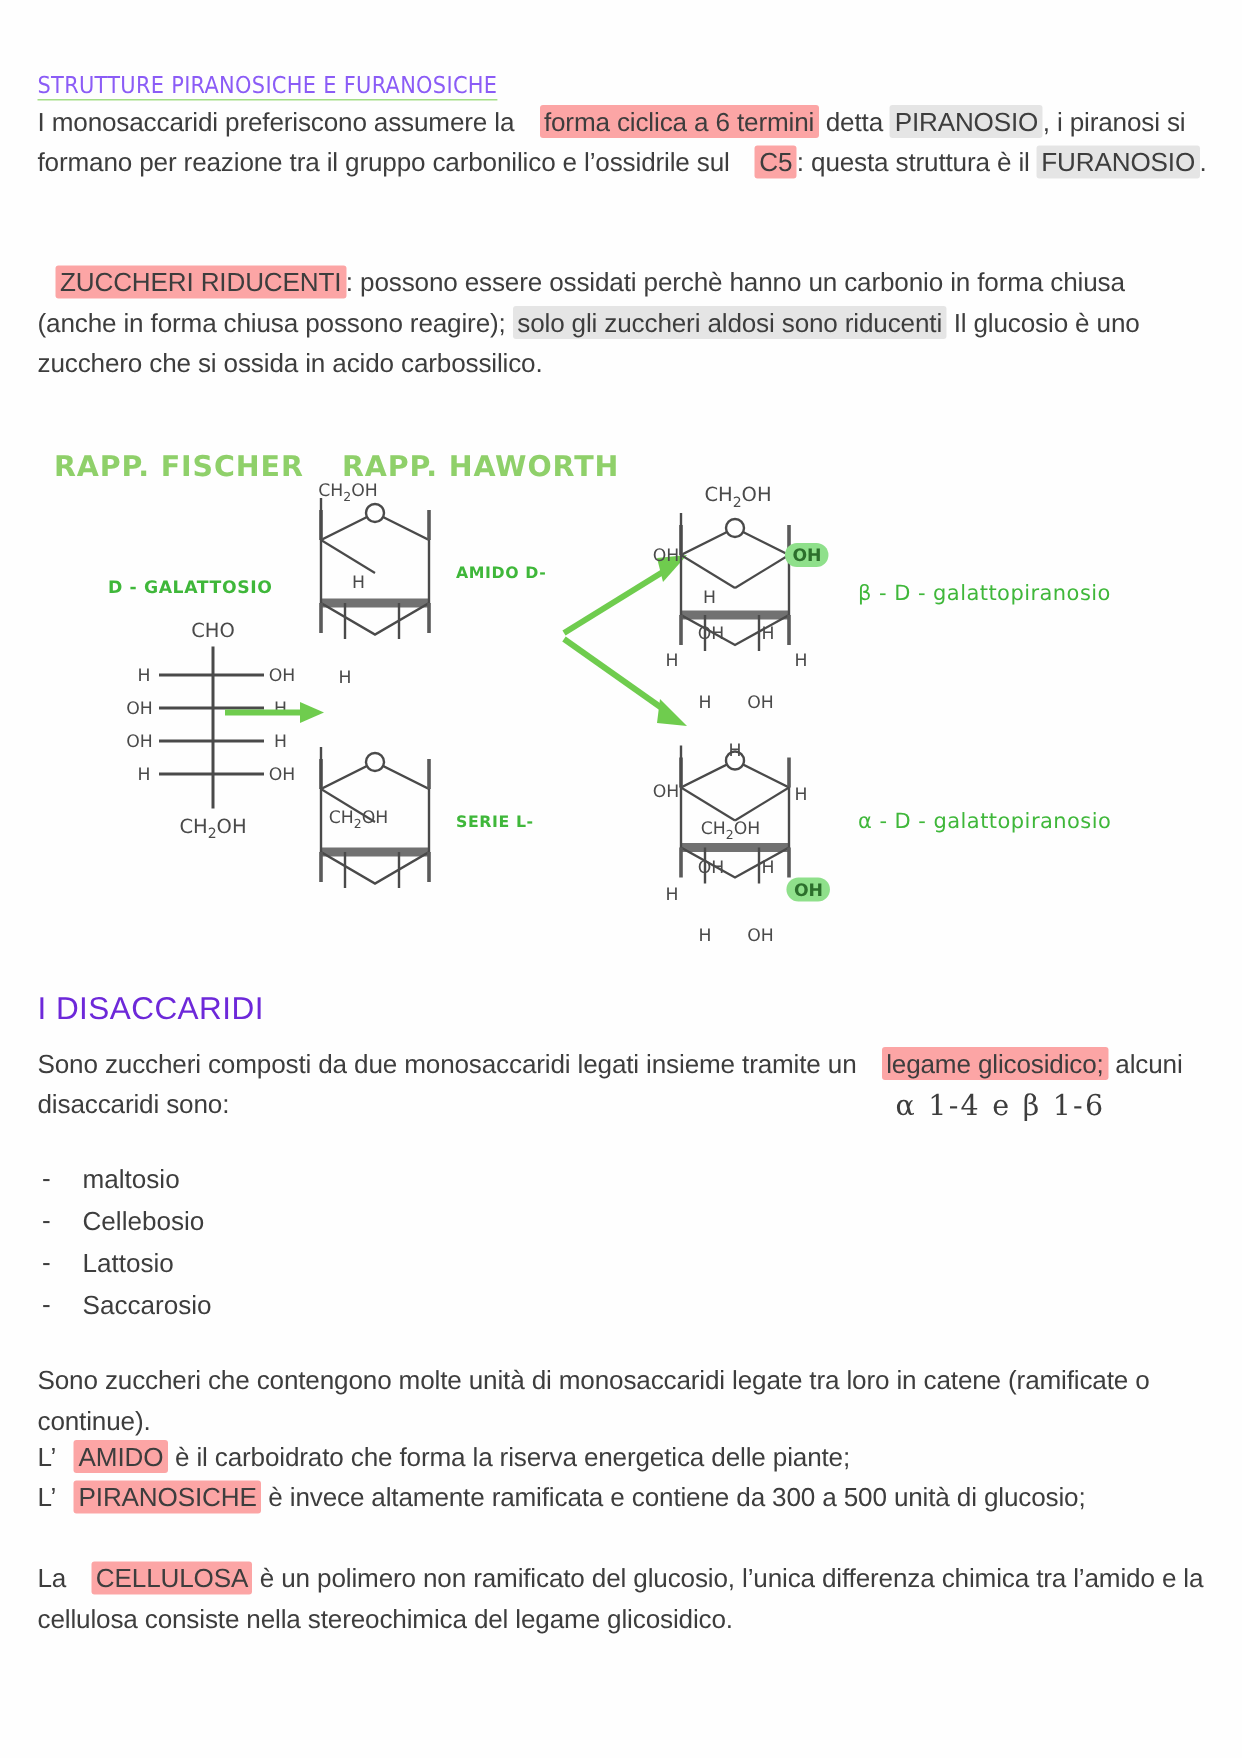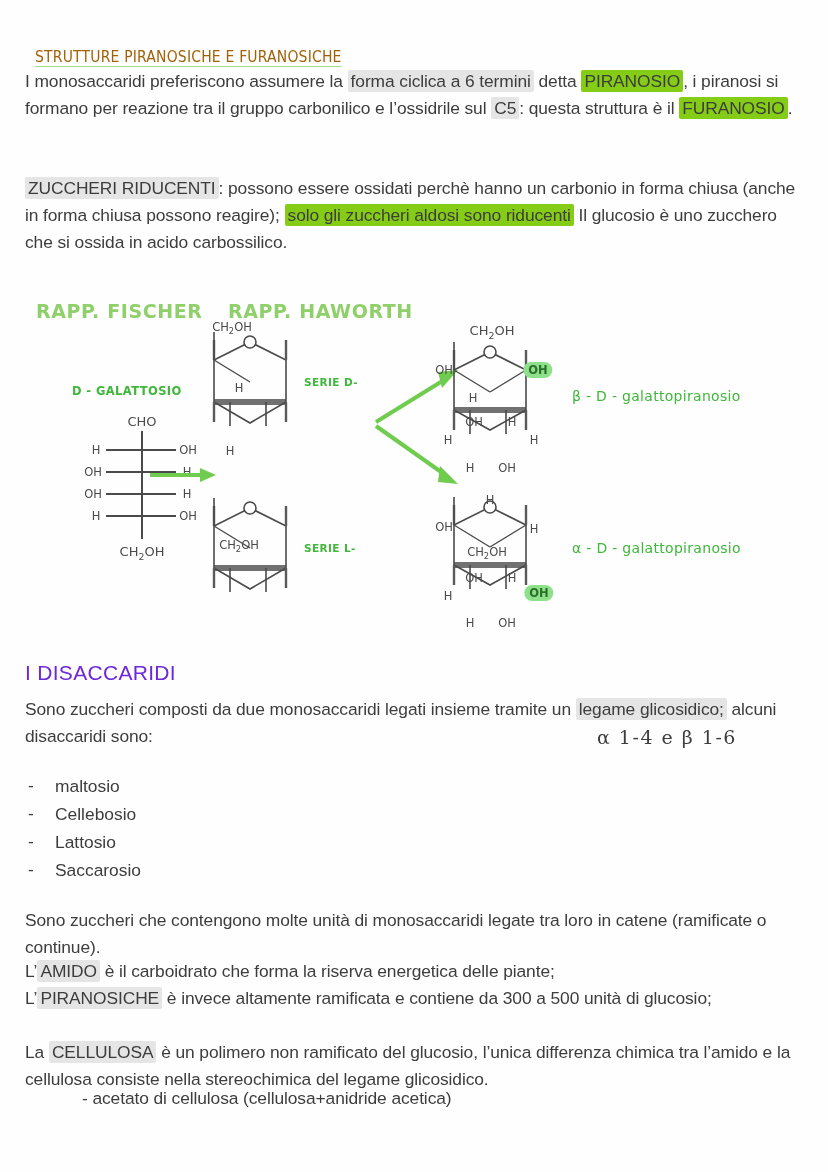--- a/index.html
+++ b/index.html
@@ -18,25 +18,25 @@
   }
   .page {
     position: absolute;
     inset: 0;
     background: #fefefe;
   }
 
   
   .section-title-underline {
     position: absolute;
-    left: 35px;
+    left: 25px;
     font-family: "DejaVu Sans Condensed", "Liberation Sans", sans-serif;
     font-size: 15.5px;
     letter-spacing: 0.2px;
-    color: #a16207;
+    color: #8b5cf6;
     text-decoration: underline;
     text-decoration-color: #a4dd85;
     text-underline-offset: 4px;
     white-space: nowrap;
   }
   .heading-italic {
     position: absolute;
     left: 25px;
     font-family: "Liberation Sans", sans-serif;
     font-size: 21px;
@@ -47,26 +47,27 @@
   .para {
     position: absolute;
     left: 25px;
     font-family: "Liberation Sans", sans-serif;
     font-size: 17.4px;
     line-height: 27px;
     color: #3d3d3d;
     letter-spacing: -0.1px;
   }
   .para .hl-light {
-    background: #e5e5e5;
+    background: #fca5a5;
     padding: 1px 3px;
     border-radius: 2px;
+    margin-left: 12px;
   }
   .para .hl-strong {
-    background: #84cc16;
+    background: #e5e5e5;
     padding: 1px 3px;
     border-radius: 2px;
   }
   .list {
     position: absolute;
     left: 25px;
     font-family: "Liberation Sans", sans-serif;
     font-size: 17.4px;
     line-height: 28px;
     color: #3d3d3d;
@@ -211,21 +212,21 @@
       <line x1="30" y1="72" x2="30" y2="96" stroke="#4a4a4a" stroke-width="1.6"></line>
       <line x1="66" y1="72" x2="66" y2="96" stroke="#4a4a4a" stroke-width="1.6"></line>
       <line x1="14" y1="30" x2="14" y2="2" stroke="#4a4a4a" stroke-width="1.6"></line>
     </svg>
     <div class="atom" style="left:232px; top:40px;">
       <span>CH<sub>2</sub>OH</span>
     </div>
     <div class="atom" style="left:239px; top:100px;">H</div>
     <div class="atom" style="left:230px; top:163px;">H</div>
 
-    <div class="dg-green-label" style="left:304px; top:88px;">SERIE D-</div>
+    <div class="dg-green-label" style="left:304px; top:88px;">AMIDO D-</div>
 
     <svg style="position:absolute; left:200px; top:208px; width:110px; height:125px;">
       <polygon points="14,30 14,72 50,93 86,72 86,30 50,12" fill="none" stroke="#4a4a4a" stroke-width="1.6"></polygon>
       <line x1="14" y1="72" x2="86" y2="72" stroke="#4a4a4a" stroke-width="6" opacity="0.78"></line>
       <circle cx="50" cy="12" r="6" fill="#ffffff" stroke="#4a4a4a" stroke-width="1.6"></circle>
       <line x1="14" y1="30" x2="14" y2="10" stroke="#5a5a5a" stroke-width="2.4"></line>
       <line x1="14" y1="72" x2="14" y2="92" stroke="#5a5a5a" stroke-width="2.4"></line>
       <line x1="86" y1="30" x2="86" y2="10" stroke="#5a5a5a" stroke-width="2.4"></line>
       <line x1="86" y1="72" x2="86" y2="92" stroke="#5a5a5a" stroke-width="2.4"></line>
       <line x1="14" y1="30" x2="50" y2="52" stroke="#4a4a4a" stroke-width="1.4"></line>
@@ -330,15 +331,14 @@
 
   <div class="para" style="top:985px; width:795px;">
     <span>L’</span><span class="hl-light">PIRANOSICHE</span><span> è invece altamente ramificata e contiene da 300 a 500 unità di glucosio;</span>
   </div>
 
 
   <div class="para" style="top:1039px; width:790px;">
     <span>La </span><span class="hl-light">CELLULOSA</span><span> è un polimero non ramificato del glucosio, l’unica differenza chimica tra l’amido e la cellulosa consiste nella stereochimica del legame glicosidico.</span>
   </div>
 
-  <div class="para" style="left:82px; top:1085px; width:700px;">- acetato di cellulosa (cellulosa+anidride acetica)</div>
 
 </div>
 
 </body></html>

